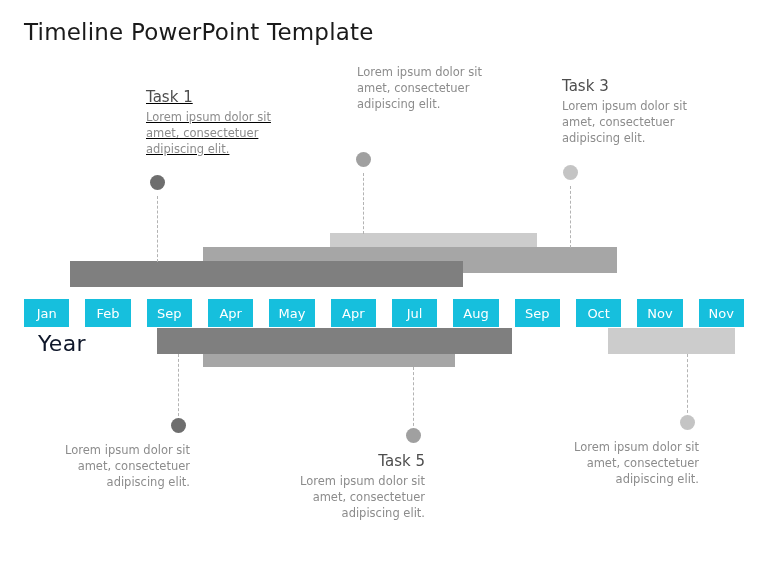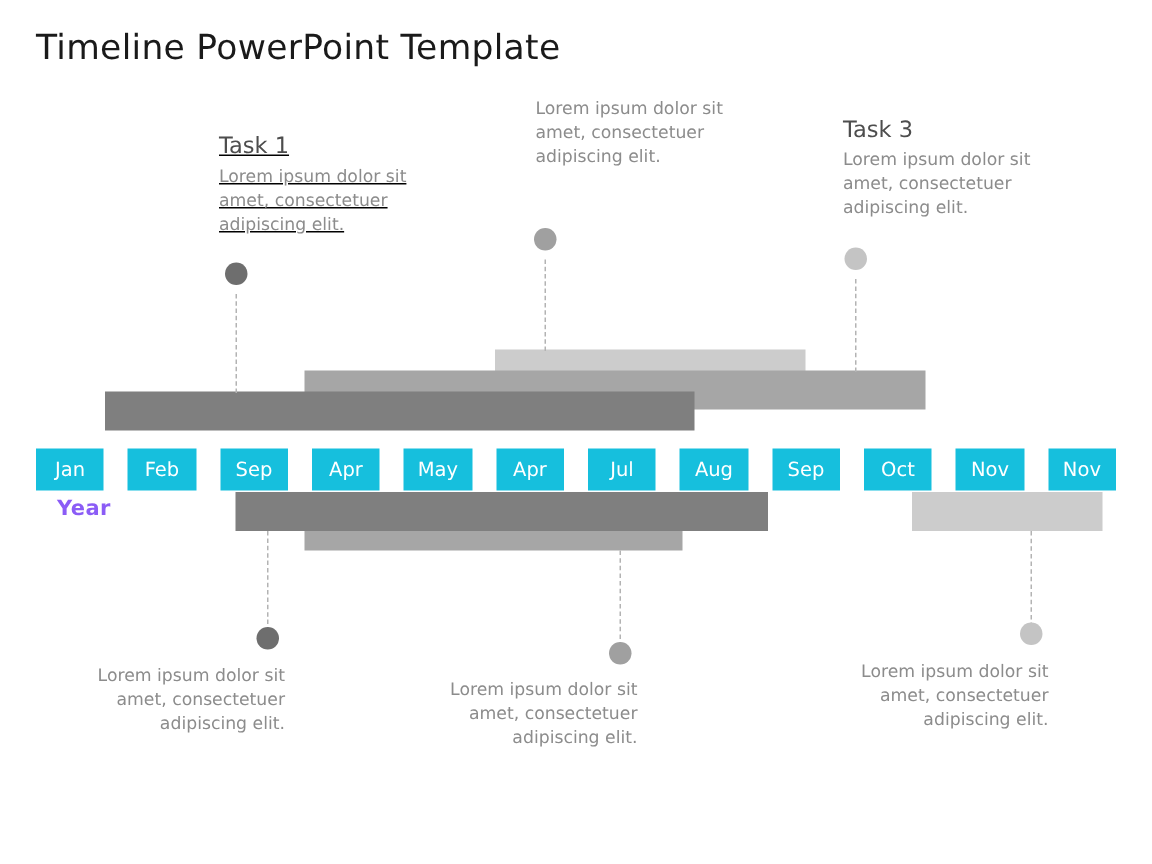--- a/index.html
+++ b/index.html
@@ -90,23 +90,23 @@
     margin-right: 16px;
     line-height: 1;
   }
   .month-cell:last-child { margin-right: 0; }
 
   
   #year-label {
     position: absolute;
     left: 38px;
     top: 331px;
-    font-size: 14px;
-    font-weight: 700;
-    color: #8b5cf6;
+    font-size: 22px;
+    font-weight: 400;
+    color: #0f172a;
     letter-spacing: 0.3px;
   }
 </style>
 </head>
 <body>
 
 <div id="slide">
 
   <div id="slide-title">Timeline PowerPoint Template</div>
 
@@ -157,20 +157,21 @@
 
   <div class="connector" style="left:178px; top:354px; height:67px;"></div>
   <div class="marker" style="left:171px; top:418px; background:#6e6e6e;"></div>
   <div class="task-label align-right" style="left:38px; top:443px; width:152px;">
     <div class="task-desc">Lorem ipsum dolor sit amet, consectetuer adipiscing elit.</div>
   </div>
 
   <div class="connector" style="left:413px; top:367px; height:64px;"></div>
   <div class="marker" style="left:406px; top:428px; background:#a0a0a0;"></div>
   <div class="task-label align-right" style="left:273px; top:452px; width:152px;">
+    <div class="task-title">Task 5</div>
     <div class="task-desc">Lorem ipsum dolor sit amet, consectetuer adipiscing elit.</div>
   </div>
 
   <div class="connector" style="left:687px; top:354px; height:64px;"></div>
   <div class="marker" style="left:680px; top:415px; background:#c4c4c4;"></div>
   <div class="task-label align-right" style="left:547px; top:440px; width:152px;">
     <div class="task-desc">Lorem ipsum dolor sit amet, consectetuer adipiscing elit.</div>
   </div>
 
 </div>

